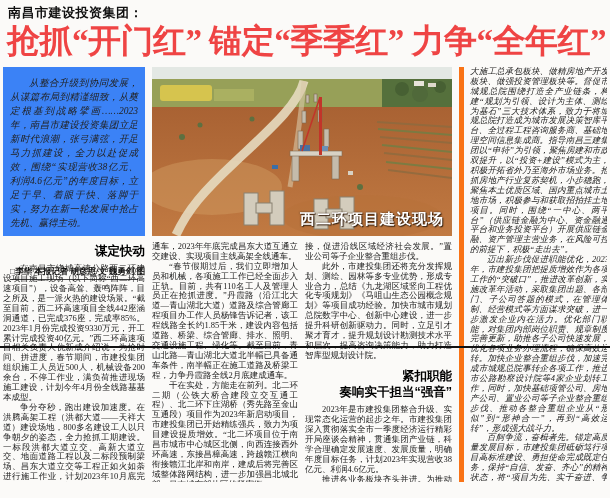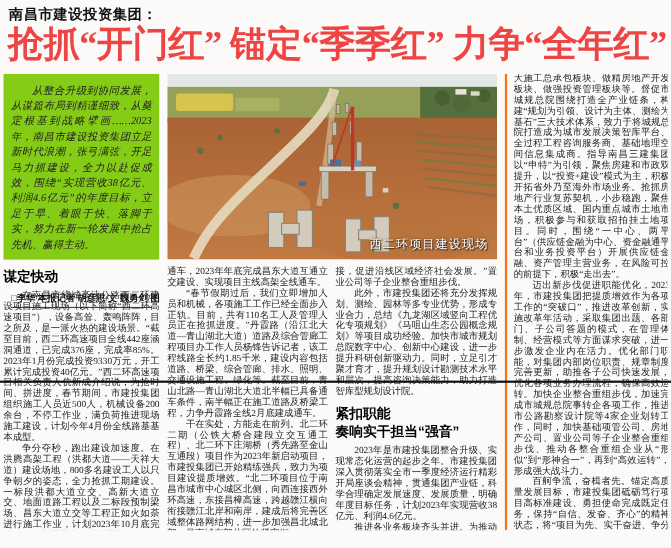--- a/index.html
+++ b/index.html
@@ -33,73 +33,73 @@
     display:grid;
     grid-template-columns:142px 300px 150px;
     column-gap:7px;
     height:415px;
     overflow:hidden;
   }
   .colblock { overflow:hidden; height:100%; }
 
   
   .lead-box {
-    background:#84cc16;
+    background:#3b82f6;
     height:169px;
     padding:9px 7px 0 7px;
     display:flex; flex-direction:column; justify-content:space-between;gap:36px;
   }
   .lead-text {
     font-style:italic;
     font-size:9.5px; line-height:14px;
     text-align:justify; text-indent:2em;
     color:#222;
   }
   .byline {
     font-family:Liberation Serif, serif;
     font-weight:700; font-size:8.5px; color:#111;
     border-bottom:1px solid #444;
     padding-bottom:1px;
     white-space:nowrap;
   }
 
   
   .sec-head {
-    text-align:left;
+    text-align:right;
     font-family:"Liberation Sans", sans-serif;
     font-weight:700; font-size:12.5px; line-height:1.3;
     color:#000; margin:7px 0 5px 0;
   }
 
   
   .body-text .para {
     font-size:8.5px; line-height:9.9px;
     text-align:justify; text-indent:2em;
     color:#1a1a1a;
   }
   .body-text .para.cont { text-indent:0; }
 
   
   .photo-wrap { position:relative; width:300px; height:169px; overflow:hidden; }
   .photo-wrap svg { display:block; }
   .photo-caption {
     position:absolute; right:8px; bottom:7px;
     font-family:"Liberation Sans", sans-serif;
-    font-weight:400; font-size:11px; color:#fff;
+    font-weight:700; font-size:15px; color:#fff;
     text-shadow:0 0 2px #3a2413, 1px 1px 1px #3a2413;
     letter-spacing:1px;
   }
   .mid-cols {
     margin-top:6px;
     display:grid; grid-template-columns:146px 147px; column-gap:7px;
     height:240px; overflow:hidden;
   }
 
   
-  .col4 { border-left:2px solid #f97316; padding-left:6px; }
+  .col4 { border-left:5px solid #f97316; padding-left:6px;font-style:italic; }
 
   .bottom-rule {
     position:absolute; left:0; bottom:3px;
     width:610px; height:2px; background:#111;
   }
 </style>
 </head>
 <body>
 
 <div class="sheet">

